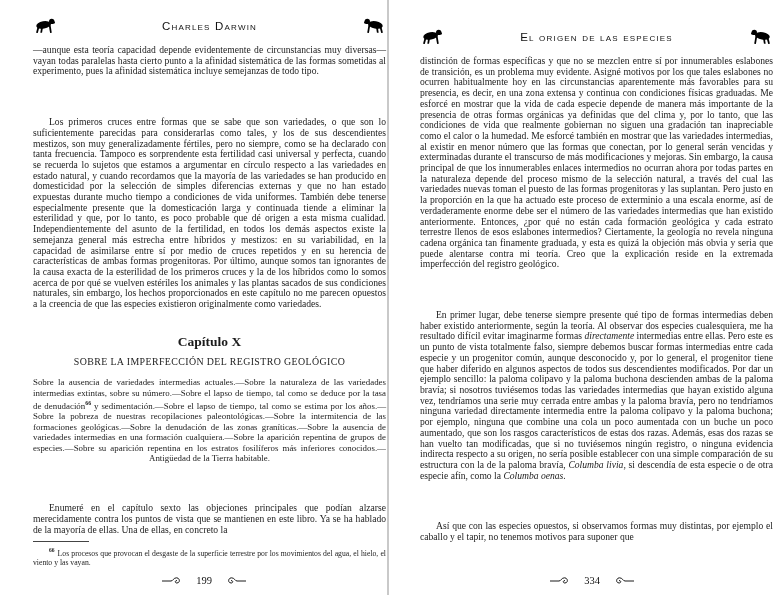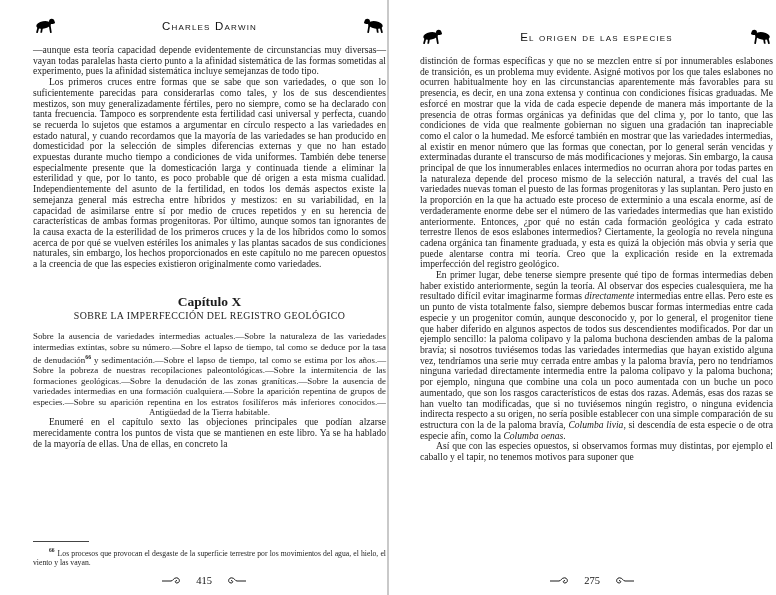--- a/index.html
+++ b/index.html
@@ -22,26 +22,26 @@
     font-variant:small-caps;font-size:11.5px;letter-spacing:1.2px;color:#111;
     white-space:nowrap;
   }
   .ape{width:24px;height:18px;flex:0 0 auto;}
   .ape.mirror{transform:scaleX(-1);}
   .body-text{
     font-size:9.6px;line-height:10.7px;text-align:justify;
     margin-top:6px;
   }
   .body-text p{margin:0;}
-  .body-text p.indent{text-indent:16px;}
+  .body-text p.indent{text-indent:16px;margin-top:40px;}
   .chapter-number{
     text-align:center;font-weight:bold;font-size:13.5px;margin-top:27px;
   }
   .chapter-title{
-    text-align:center;font-size:9.9px;letter-spacing:.4px;margin-top:4px;
+    text-align:center;font-size:9.9px;letter-spacing:.4px;margin-top:10px;
   }
   .chapter-summary{
     font-size:8.9px;line-height:10.4px;text-align:justify;text-align-last:center;
     margin-top:9px;
   }
   .chapter-summary .sup, .sup{font-size:5.8px;vertical-align:super;font-weight:bold;}
   .after-summary{margin-top:11px;}
   .italic{font-style:italic;}
   .footnote{
     position:absolute;left:33px;right:22px;bottom:27px;
@@ -102,21 +102,21 @@
 
     <div class="footnote">
       <div class="footnote-rule"></div>
       <div class="footnote-text"><span class="footnote-marker">66</span><span>Los procesos que provocan el desgaste de la superficie terrestre por los movimientos del agua, el hielo, el viento y las vayan.</span></div>
     </div>
 
     <div class="folio">
       <svg class="ornament" viewBox="0 0 30 9" aria-hidden="true">
         <path d="M1 5 H10 C12 5 12.5 1.8 15.5 1.8 C19 1.8 19.5 7 15.8 7 C13.8 7 13.8 4.2 16 4.6" stroke="#000" stroke-width="0.9" fill="none"></path>
       </svg>
-      <span>415</span>
+      <span>199</span>
       <svg class="ornament mirror" viewBox="0 0 30 9" aria-hidden="true">
         <path d="M1 5 H10 C12 5 12.5 1.8 15.5 1.8 C19 1.8 19.5 7 15.8 7 C13.8 7 13.8 4.2 16 4.6" stroke="#000" stroke-width="0.9" fill="none"></path>
       </svg>
     </div>
   </div>
 
   <div class="page right">
     <div class="running-header">
       <svg class="ape" viewBox="0 0 34 24" aria-hidden="true">
         <g fill="#000">
@@ -144,21 +144,21 @@
     <div class="body-text">
       <p>distinción de formas específicas y que no se mezclen entre sí por innumerables eslabones de transición, es un problema muy evidente. Asigné motivos por los que tales eslabones no ocurren habitualmente hoy en las circunstancias aparentemente más favorables para su presencia, es decir, en una zona extensa y continua con condiciones físicas graduadas. Me esforcé en mostrar que la vida de cada especie depende de manera más importante de la presencia de otras formas orgánicas ya definidas que del clima y, por lo tanto, que las condiciones de vida que realmente gobiernan no siguen una gradación tan inapreciable como el calor o la humedad. Me esforcé también en mostrar que las variedades intermedias, al existir en menor número que las formas que conectan, por lo general serán vencidas y exterminadas durante el transcurso de más modificaciones y mejoras. Sin embargo, la causa principal de que los innumerables enlaces intermedios no ocurran ahora por todas partes en la naturaleza depende del proceso mismo de la selección natural, a través del cual las variedades nuevas toman el puesto de las formas progenitoras y las suplantan. Pero justo en la proporción en la que ha actuado este proceso de exterminio a una escala enorme, así de verdaderamente enorme debe ser el número de las variedades intermedias que han existido anteriormente. Entonces, ¿por qué no están cada formación geológica y cada estrato terrestre llenos de esos eslabones intermedios? Ciertamente, la geología no revela ninguna cadena orgánica tan finamente graduada, y esta es quizá la objeción más obvia y seria que puede alentarse contra mi teoría. Creo que la explicación reside en la extremada imperfección del registro geológico.</p>
       <p class="indent"><span>En primer lugar, debe tenerse siempre presente qué tipo de formas intermedias deben haber existido anteriormente, según la teoría. Al observar dos especies cualesquiera, me ha resultado difícil evitar imaginarme formas </span><span class="italic">directamente</span><span> intermedias entre ellas. Pero este es un punto de vista totalmente falso, siempre debemos buscar formas intermedias entre cada especie y un progenitor común, aunque desconocido y, por lo general, el progenitor tiene que haber diferido en algunos aspectos de todos sus descendientes modificados. Por dar un ejemplo sencillo: la paloma colipavo y la paloma buchona descienden ambas de la paloma bravía; si nosotros tuviésemos todas las variedades intermedias que hayan existido alguna vez, tendríamos una serie muy cerrada entre ambas y la paloma bravía, pero no tendríamos ninguna variedad directamente intermedia entre la paloma colipavo y la paloma buchona; por ejemplo, ninguna que combine una cola un poco aumentada con un buche un poco aumentado, que son los rasgos característicos de estas dos razas. Además, esas dos razas se han vuelto tan modificadas, que si no tuviésemos ningún registro, o ninguna evidencia indirecta respecto a su origen, no sería posible establecer con una simple comparación de su estructura con la de la paloma bravía, </span><span class="italic">Columba livia</span><span>, si descendía de esta especie o de otra especie afín, como la </span><span class="italic">Columba oenas</span><span>.</span></p>
       <p class="indent">Así que con las especies opuestos, si observamos formas muy distintas, por ejemplo el caballo y el tapir, no tenemos motivos para suponer que</p>
     </div>
 
     <div class="folio">
       <svg class="ornament" viewBox="0 0 30 9" aria-hidden="true">
         <path d="M1 5 H10 C12 5 12.5 1.8 15.5 1.8 C19 1.8 19.5 7 15.8 7 C13.8 7 13.8 4.2 16 4.6" stroke="#000" stroke-width="0.9" fill="none"></path>
       </svg>
-      <span>275</span>
+      <span>334</span>
       <svg class="ornament mirror" viewBox="0 0 30 9" aria-hidden="true">
         <path d="M1 5 H10 C12 5 12.5 1.8 15.5 1.8 C19 1.8 19.5 7 15.8 7 C13.8 7 13.8 4.2 16 4.6" stroke="#000" stroke-width="0.9" fill="none"></path>
       </svg>
     </div>
   </div>
 
   <div class="divider"></div>
 </div>
 
 </body></html>

